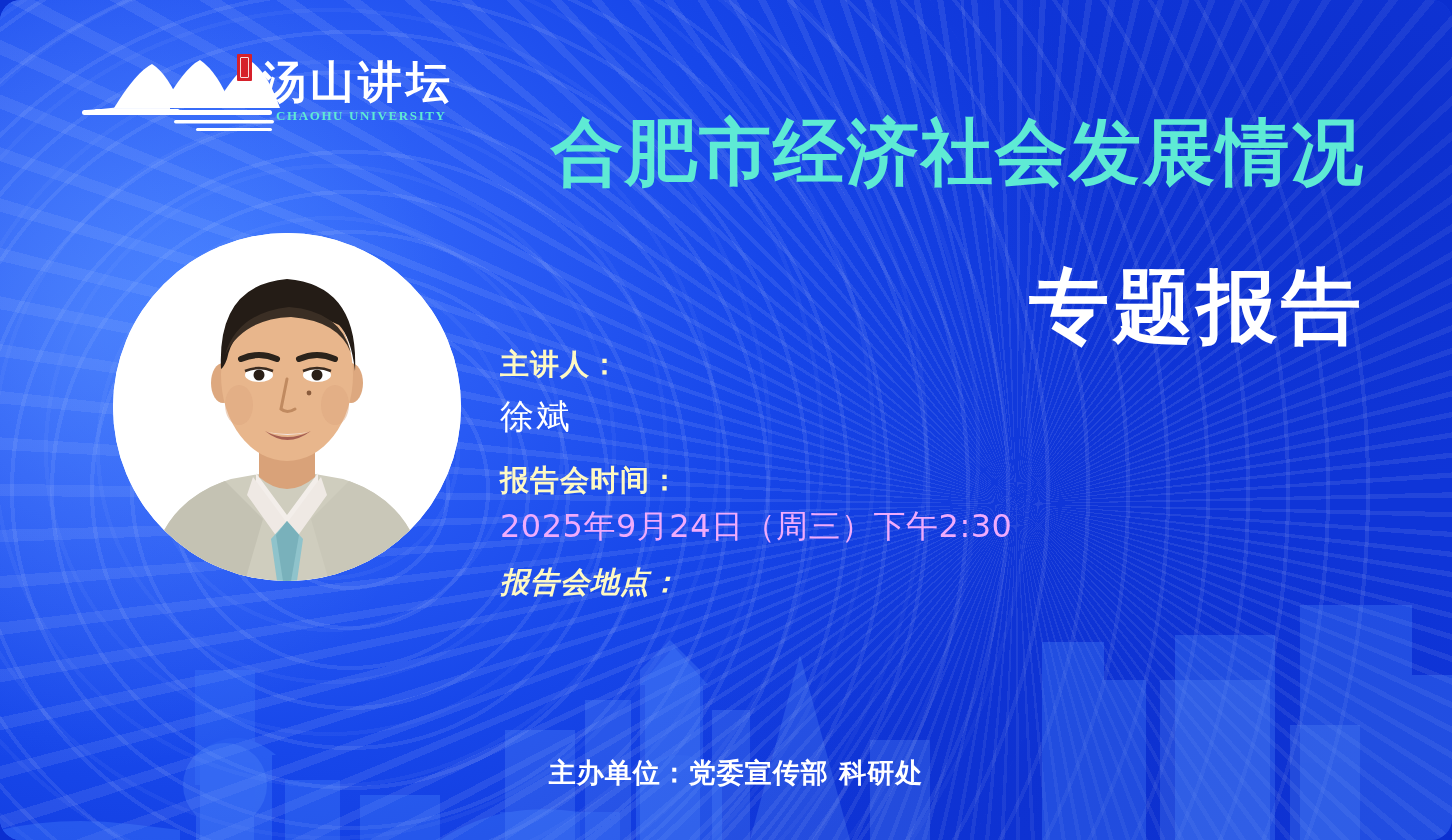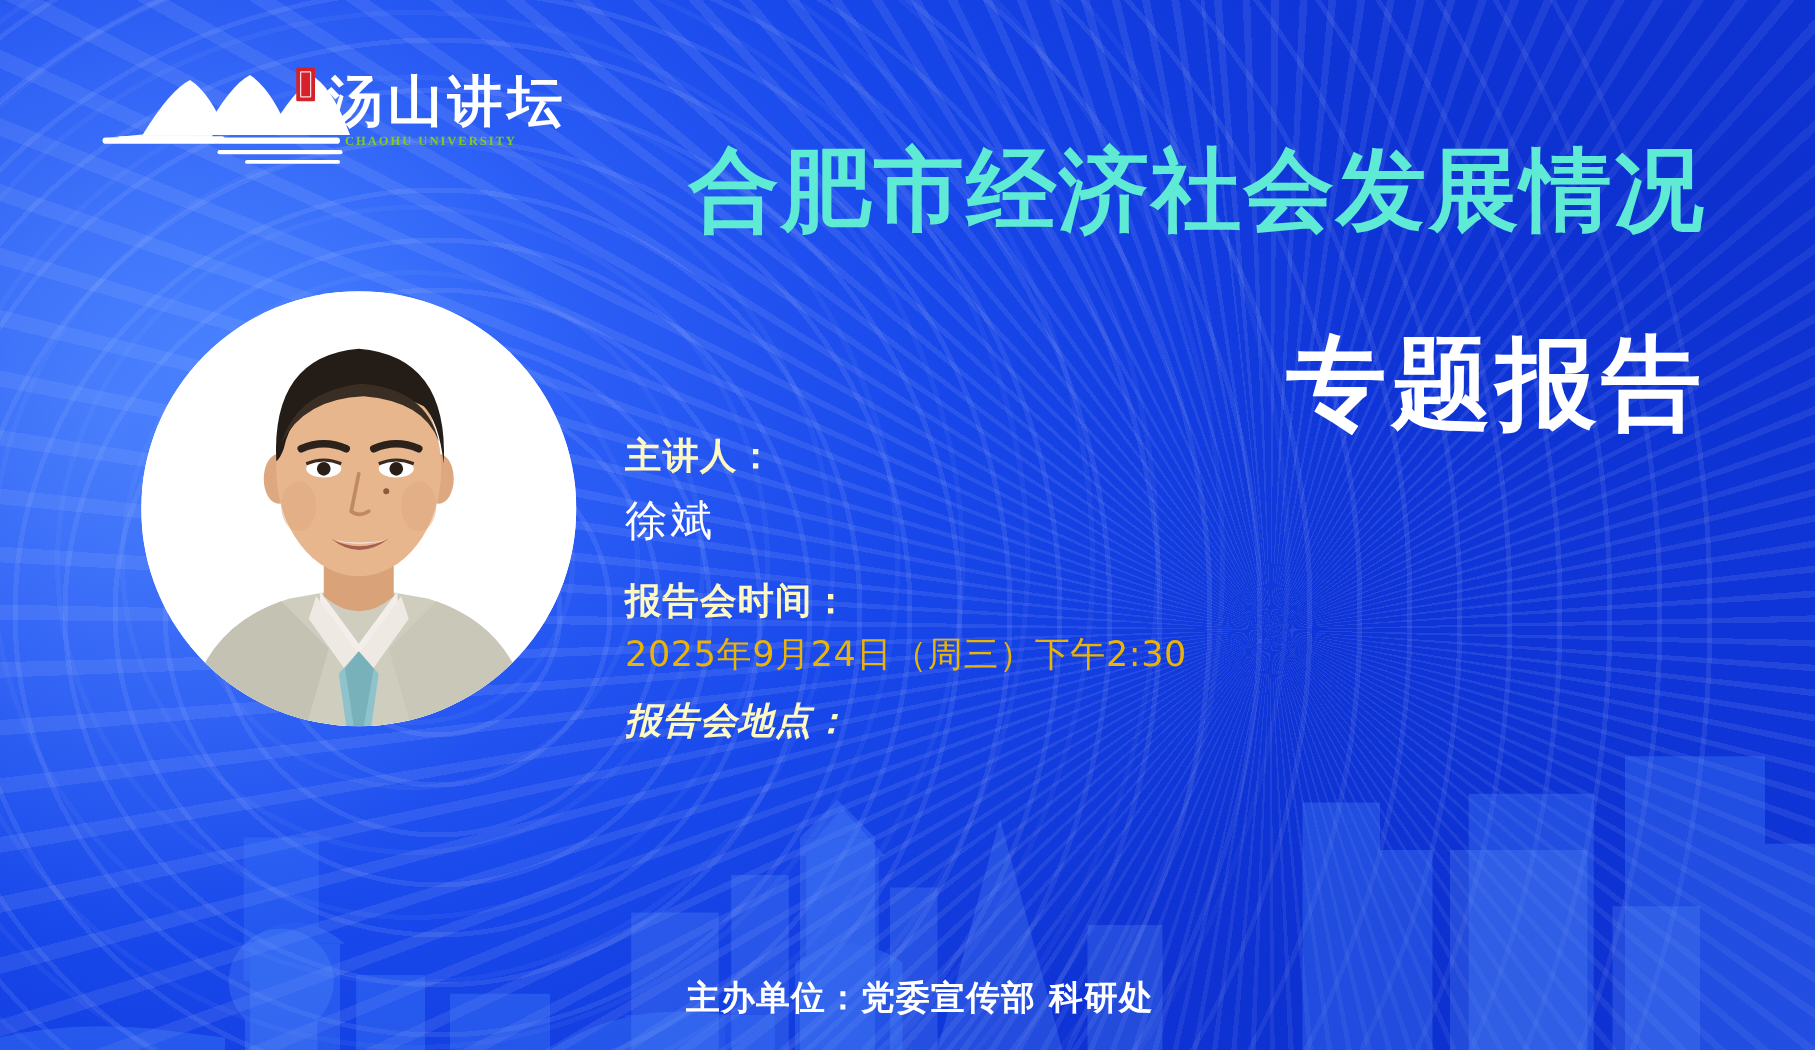--- a/index.html
+++ b/index.html
@@ -7,20 +7,21 @@
     padding: 0;
     background: #0b2fd0;
   }
   #poster {
     position: relative;
     width: 1452px;
     height: 840px;
     overflow: hidden;
     font-family: "Liberation Sans", "DejaVu Sans", sans-serif;
     background: #1543e8;
+    border-radius: 21px;
   }
 
   
   .bg-base {
     position: absolute;
     inset: 0;
     background:
       radial-gradient(ellipse 900px 760px at 14% 34%, #3b76ff 0%, #2a5cf5 32%, #1747ea 62%, #0f35d8 100%),
       linear-gradient(100deg, #2e63f6 0%, #1a48ea 45%, #0f33d6 100%);
   }
@@ -94,23 +95,23 @@
     color: #ffffff;
     font-weight: 700;
     letter-spacing: 4px;
     font-family: "DejaVu Sans", "Liberation Sans", sans-serif;
     white-space: nowrap;
   }
   .logo-en {
     position: absolute;
     left: 198px;
     top: 56px;
-    font-size: 10px;
+    font-size: 13px;
     letter-spacing: 1.6px;
-    color: #84cc16;
+    color: #5eead4;
     font-family: "Liberation Serif", "DejaVu Serif", serif;
     font-weight: 700;
     white-space: nowrap;
   }
   .logo-seal {
     position: absolute;
     left: 159px;
     top: 2px;
     width: 15px;
     height: 27px;
@@ -191,23 +192,23 @@
   .speaker-title {
     font-size: 24px;
     font-weight: 700;
     color: #ffffff;
     margin-left: 16px;
     letter-spacing: 0.5px;
     font-family: "DejaVu Sans", "Liberation Sans", sans-serif;
     white-space: nowrap;
   }
   .val {
-    font-size: 28px;
+    font-size: 32px;
     font-weight: 400;
-    color: #eab308;
+    color: #f0abfc;
     letter-spacing: 0.5px;
     line-height: 1.35;
     font-family: "DejaVu Sans", "Liberation Sans", sans-serif;
     white-space: nowrap;
   }
   .gap-a { margin-top: 22px; }
   .gap-b { margin-top: 6px; }
   .gap-c { margin-top: 16px; font-style: italic; }
   .gap-d { margin-top: 8px; }
 
@@ -217,21 +218,20 @@
     top: 755px;
     width: 1452px;
     text-align: center;
     font-size: 27px;
     font-weight: 700;
     color: #ffffff;
     letter-spacing: 1px;
     font-family: "DejaVu Sans", "Liberation Sans", sans-serif;
     padding-left: 20px;
     box-sizing: border-box;
-    margin-top: 25px;
   }
 </style>
 </head>
 <body>
 
 <div id="poster">
 
   <div class="bg-base"></div>
   <div class="bg-rays"></div>
   <div class="bg-arcs"></div>

